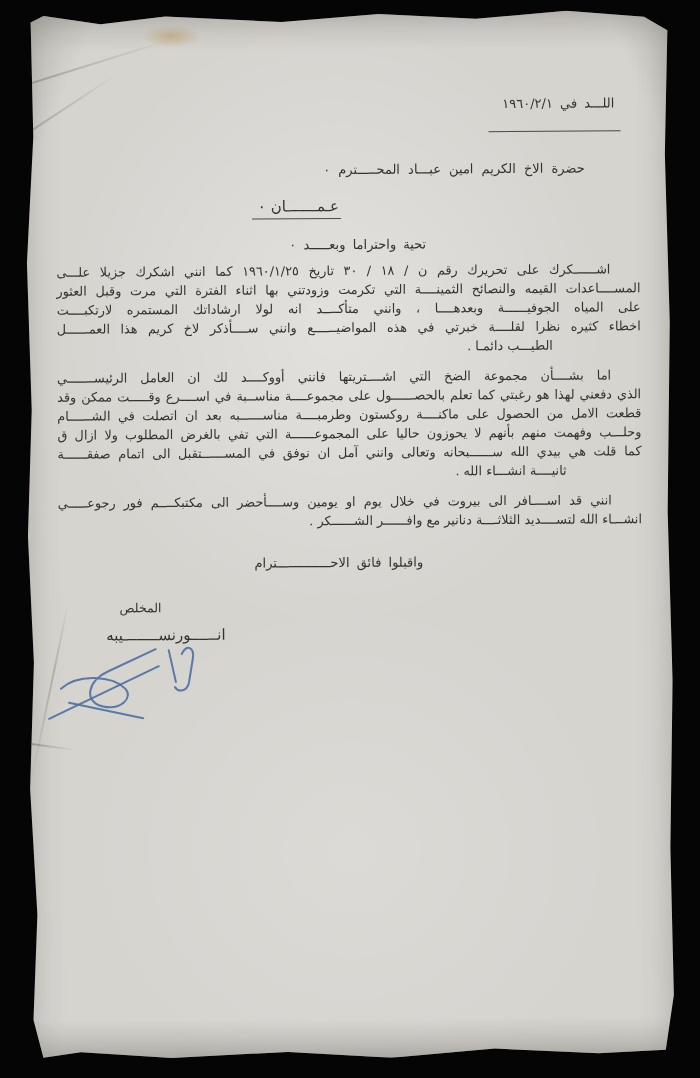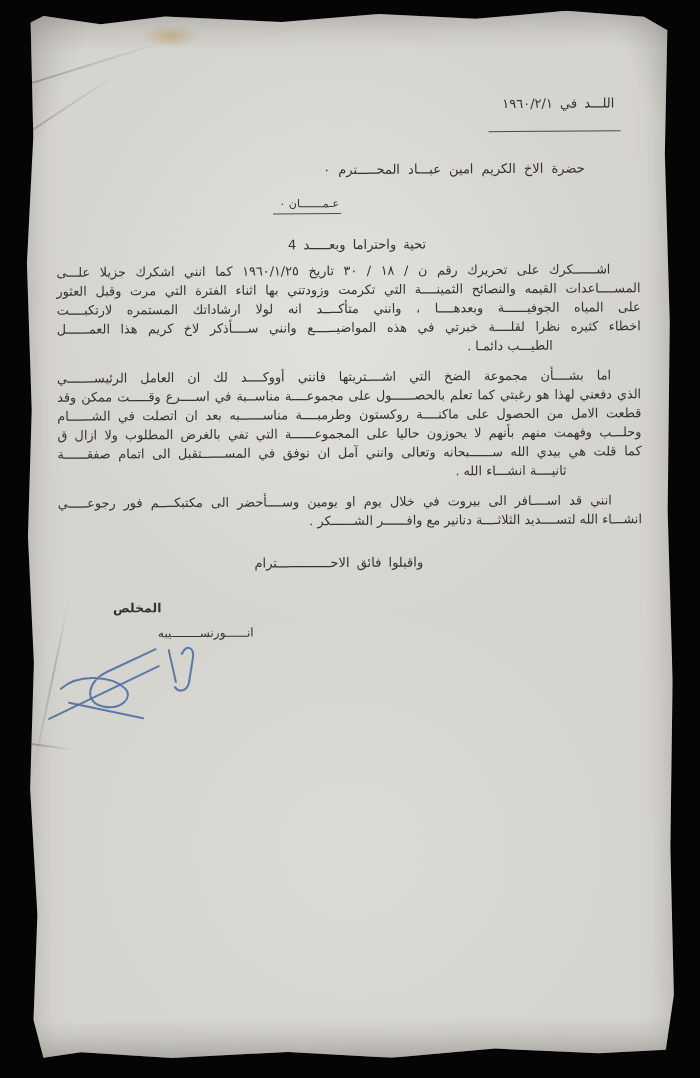--- a/index.html
+++ b/index.html
@@ -50,21 +50,21 @@
     font-size:13px;letter-spacing:0;word-spacing:3px;
     border-bottom:1.4px solid rgba(50,48,44,0.85);
     padding:0 6px 20px 14px;
   }
   .recipient{
     position:absolute;top:153px;right:86px;
     font-size:13px;word-spacing:4px;
   }
   .city{
     position:absolute;top:188px;right:330px;
-    font-size:11px;
+    font-size:15px;
     border-bottom:1.4px solid rgba(50,48,44,0.85);
     padding:0 2px 3px 6px;
   }
   .salutation{
     position:absolute;top:228px;right:245px;
     font-size:13px;word-spacing:3px;
   }
   .bodytext{
     position:absolute;top:252px;right:31px;left:32px;
     font-size:12.8px;line-height:19px;
@@ -76,25 +76,24 @@
   .line.indent{padding-right:30px;}
   .line.pr88{padding-right:88px;}
   .line.pr75{padding-right:75px;}
   .closing{
     position:absolute;top:546px;right:250px;
     font-size:13px;word-spacing:3px;
   }
   .signoff-label{
     position:absolute;top:590px;right:512px;
     font-size:12.5px;
-    font-weight:bold;
   }
   .signoff-name{
-    position:absolute;top:616px;right:420px;
-    font-size:12px;
+    position:absolute;top:616px;right:448px;
+    font-size:15px;
   }
   .signature{
     position:absolute;left:14px;top:628px;
   }
   .signature path{
     fill:none;
     stroke:var(--signature_ink,#4e6fa3);
     stroke-width:2;
     stroke-linecap:round;
     stroke-linejoin:round;
@@ -110,21 +109,21 @@
   <div class="crease crease-b"></div>
   <div class="crease crease-c"></div>
   <div class="crease crease-d"></div>
 
   <div class="date">اللـــد في ١٩٦٠/٢/١</div>
 
   <div class="recipient">حضرة الاخ الكريم امين عبـــاد المحـــــترم ٠</div>
 
   <div class="city">عـمـــــــان ٠</div>
 
-  <div class="salutation">تحية واحتراما وبعـــــد 4</div>
+  <div class="salutation">تحية واحتراما وبعـــــد ٠</div>
 
   <div class="bodytext">
     <div class="para">
       <div class="line indent">اشــــــكرك على تحريرك رقم ن / ١٨ / ٣٠ تاريخ ١٩٦٠/١/٢٥ كما انني اشكرك جزيلا علـــى</div>
       <div class="line">المســــاعدات القيمه والنصائح الثمينــــة التي تكرمت وزودتني بها اثناء الفترة التي مرت وقبل العثور</div>
       <div class="line">على المياه الجوفيــــــة وبعدهــــا ، وانني متأكــــد انه لولا ارشاداتك المستمره لارتكبــــت</div>
       <div class="line">اخطاء كثيره نظرا لقلــــة خبرتي في هذه المواضيــــــع وانني ســــأذكر لاخ كريم هذا العمــــــل</div>
       <div class="line end pr88">الطيـــب دائمـا .</div>
     </div>
     <div class="para">

